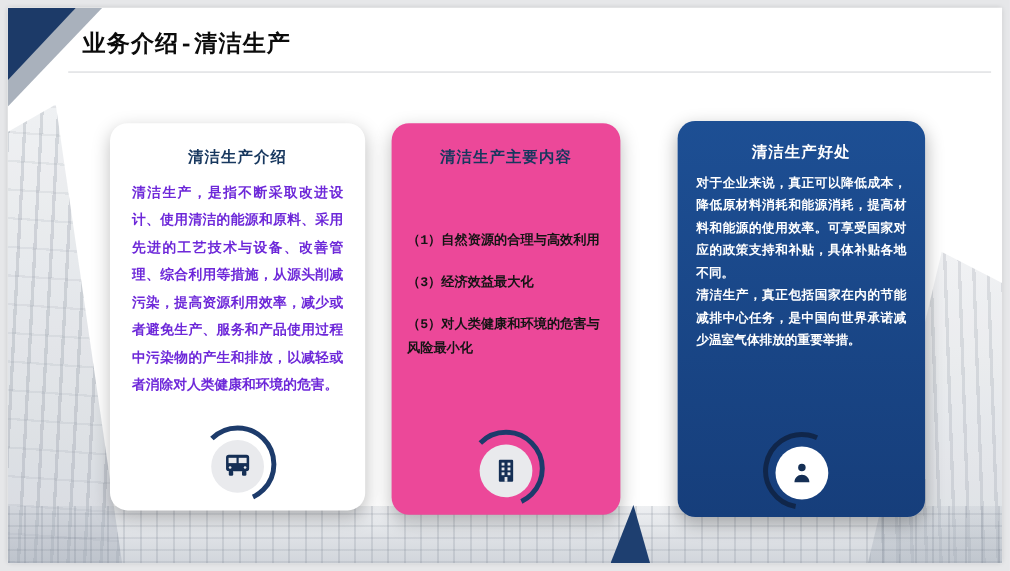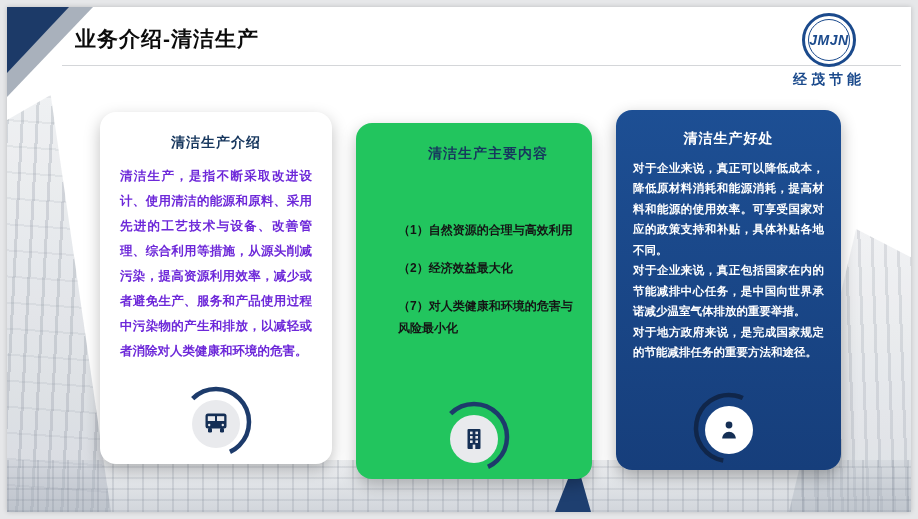--- a/index.html
+++ b/index.html
@@ -1,21 +1,21 @@
 <!DOCTYPE html>
 <html><head>
 <meta charset="utf-8">
 <style>
   html,body{margin:0;padding:0;}
   body{
     width:918px;height:519px;
     background:#e6e7e9;
     font-family:"Liberation Sans","DejaVu Sans",sans-serif;
   }
-  .page{position:relative;width:918px;height:519px;overflow:hidden;background:#e6e7e9;}
+  .page{position:relative;width:918px;height:519px;overflow:hidden;background:#e6e7e9;font-family:Liberation Mono, monospace;}
   .slide{
     position:absolute;left:7px;top:7px;width:904px;height:505px;
     background:#ffffff;overflow:hidden;
     box-shadow:0 0 5px rgba(0,0,0,.18);
   }
 
   
   .bg-left{
     position:absolute;left:0;top:88px;bottom:0;width:104px;
     clip-path:polygon(0 6%,42% 0,100% 100%,0 100%);
@@ -56,21 +56,21 @@
   .logo-ring{width:54px;height:54px;margin:0 auto;border:3px solid #1b4a8c;border-radius:50%;
     display:flex;align-items:center;justify-content:center;background:#fff;box-sizing:border-box;}
   .logo-inner{width:42px;height:42px;border:1px solid #1b4a8c;border-radius:50%;
     display:flex;align-items:center;justify-content:center;box-sizing:border-box;}
   .logo-text{color:#1b4a8c;font-weight:800;font-style:italic;font-size:14px;letter-spacing:.5px;}
   .logo-name{margin-top:4px;color:#1b4a8c;font-weight:800;font-size:14px;letter-spacing:4px;}
 
   
   .card{position:absolute;border-radius:16px;}
   .card-1{left:93px;top:105px;width:232px;height:352px;background:#fff;box-shadow:0 6px 16px rgba(0,0,0,.25);}
-  .card-2{left:349px;top:116px;width:208px;height:356px;background:#22c55e;box-shadow:0 6px 16px rgba(0,0,0,.25);padding-left:28px;}
+  .card-2{left:349px;top:105px;width:208px;height:356px;background:#ec4899;box-shadow:0 6px 16px rgba(0,0,0,.25);}
   .card-3{left:609px;top:103px;width:225px;height:360px;background:linear-gradient(180deg,#1d4f94,#163e7b);box-shadow:0 6px 16px rgba(0,0,0,.3);}
 
   .card-title{margin:22px 8px 0;text-align:center;font-size:14px;font-weight:800;color:#17375e;letter-spacing:1px;}
   .card-3 .card-title{color:#ffffff;margin-top:20px;}
 
   .card-body{margin:12px 20px 0;font-size:12.5px;font-weight:700;color:#6d28d9;line-height:2.0;text-align:justify;}
 
   .card-list{margin:56px 14px 0;}
   .list-item{margin:0 0 15px;font-size:12px;font-weight:700;color:#141414;line-height:1.9;}
 
@@ -88,28 +88,20 @@
     <div class="bg-left"></div>
     <div class="bg-right"></div>
     <div class="bg-band"></div>
     <div class="bg-wedge"></div>
 
     <div class="corner-back"></div>
     <div class="corner-front"></div>
     <h1 class="title">业务介绍-清洁生产</h1>
     <div class="header-rule"></div>
 
-    <div class="logo">
-      <div class="logo-ring">
-        <div class="logo-inner">
-          <span class="logo-text">JMJN</span>
-        </div>
-      </div>
-      <div class="logo-name">经茂节能</div>
-    </div>
 
     <section class="card card-1">
       <h2 class="card-title">清洁生产介绍</h2>
       <p class="card-body">清洁生产，是指不断采取改进设计、使用清洁的能源和原料、采用先进的工艺技术与设备、改善管理、综合利用等措施，从源头削减污染，提高资源利用效率，减少或者避免生产、服务和产品使用过程中污染物的产生和排放，以减轻或者消除对人类健康和环境的危害。</p>
       <div class="badge">
         <svg width="78" height="78" viewBox="0 0 78 78">
           <circle cx="39" cy="39" r="33" fill="none" stroke="#1d3b6b" stroke-width="4.5" stroke-dasharray="115 93" transform="rotate(-135 39 39)"></circle>
           <circle cx="39" cy="41" r="24" fill="#e9eaed"></circle>
           <g fill="#152f55" transform="translate(27,29)">
             <rect x="1.5" y="1.5" width="21" height="15" rx="2.5"></rect>
@@ -121,22 +113,22 @@
             <rect x="16" y="16" width="4" height="4.5" rx="1.2"></rect>
           </g>
         </svg>
       </div>
     </section>
 
     <section class="card card-2">
       <h2 class="card-title">清洁生产主要内容</h2>
       <div class="card-list">
         <p class="list-item">（1）自然资源的合理与高效利用</p>
-        <p class="list-item">（2）经济效益最大化</p>
-        <p class="list-item">（7）对人类健康和环境的危害与风险最小化</p>
+        <p class="list-item">（3）经济效益最大化</p>
+        <p class="list-item">（5）对人类健康和环境的危害与风险最小化</p>
       </div>
       <div class="badge">
         <svg width="78" height="78" viewBox="0 0 78 78">
           <circle cx="39" cy="39" r="33" fill="none" stroke="#1d3b6b" stroke-width="4.5" stroke-dasharray="115 93" transform="rotate(-135 39 39)"></circle>
           <circle cx="39" cy="41" r="24" fill="#e9eaed"></circle>
           <g fill="#152f55" transform="translate(27,29)">
             <rect x="5.5" y="2" width="13" height="20" rx="1"></rect>
             <rect x="8" y="4.6" width="2.6" height="2.6" fill="#e9eaed"></rect>
             <rect x="13.4" y="4.6" width="2.6" height="2.6" fill="#e9eaed"></rect>
             <rect x="8" y="9" width="2.6" height="2.6" fill="#e9eaed"></rect>
@@ -146,22 +138,21 @@
             <rect x="10.7" y="17.6" width="2.6" height="4.4" fill="#e9eaed"></rect>
           </g>
         </svg>
       </div>
     </section>
 
     <section class="card card-3">
       <h2 class="card-title">清洁生产好处</h2>
       <div class="card-paras">
         <p>对于企业来说，真正可以降低成本，降低原材料消耗和能源消耗，提高材料和能源的使用效率。可享受国家对应的政策支持和补贴，具体补贴各地不同。</p>
-        <p>对于企业来说，真正包括国家在内的节能减排中心任务，是中国向世界承诺减少温室气体排放的重要举措。</p>
-        <p>对于地方政府来说，是完成国家规定的节能减排任务的重要方法和途径。</p>
+        <p>清洁生产，真正包括国家在内的节能减排中心任务，是中国向世界承诺减少温室气体排放的重要举措。</p>
       </div>
       <div class="badge">
         <svg width="78" height="78" viewBox="0 0 78 78">
           <circle cx="39" cy="39" r="33" fill="none" stroke="#10264a" stroke-width="4.5" stroke-dasharray="112 96" transform="rotate(100 39 39)"></circle>
           <circle cx="39" cy="41" r="24" fill="#ffffff"></circle>
           <g fill="#152f55" transform="translate(27,29)">
             <circle cx="12" cy="7" r="3.4"></circle>
             <path d="M5.2 20.5c0-3.8 3-6.8 6.8-6.8s6.8 3 6.8 6.8z"></path>
           </g>
         </svg>

